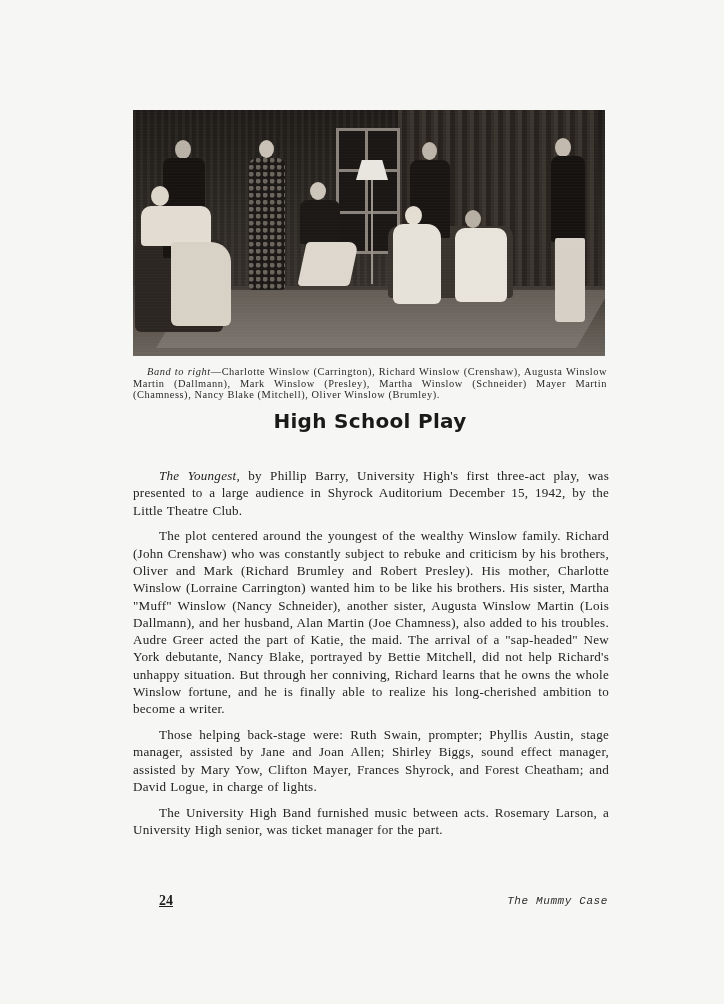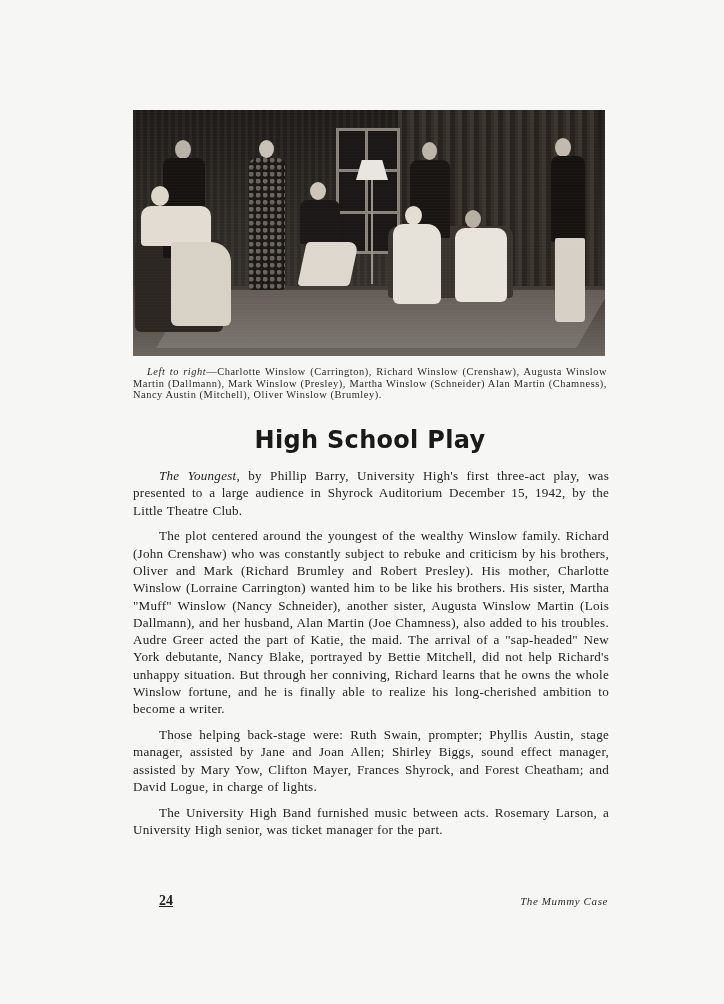--- a/index.html
+++ b/index.html
@@ -77,25 +77,25 @@
       font-size: 10.4px;
       line-height: 11.6px;
       letter-spacing: 0.55px;
       text-align: justify;
       text-align-last: left;
       color: #2a2a28;
     }
     .caption .lead { font-style: italic; padding-left: 14px; }
     .title {
       position: absolute;
-      left: 133px; top: 426px; width: 474px;
+      left: 133px; top: 409px; width: 474px;
       text-align: center;
       font-family: "DejaVu Sans", sans-serif;
       font-weight: bold;
-      font-size: 24px;
+      font-size: 20px;
       letter-spacing: 0.3px;
       color: #1a1a18;
     }
     .body-text {
       position: absolute;
       left: 133px; top: 467px; width: 476px;
       font-family: "Liberation Serif", serif;
       font-size: 13.1px;
       line-height: 17.3px;
       letter-spacing: 0.25px;
@@ -110,21 +110,21 @@
     .body-text p .ital { font-style: italic; }
     .folio {
       position: absolute; left: 159px; top: 893px;
       font-family: "Liberation Serif", serif;
       font-weight: bold; font-size: 14px;
       color: #1f1f1d;
       text-decoration: underline;
     }
     .running-title {
       position: absolute; right: 116px; top: 895px;
-      font-family: Liberation Serif, serif;
+      font-family: Liberation Mono, monospace;
       font-style: italic; font-size: 11px;
       letter-spacing: 0.6px;
       color: #2b2b29;
       text-align: right;
     }
   </style>
 </head>
 <body>
 
 <div class="photo">
@@ -176,21 +176,21 @@
   </div>
 
   <div class="fig" style="left:418px;top:28px;">
     <div class="head" style="left:4px;top:0;width:16px;height:19px;background:#c2baae;"></div>
     <div class="body" style="left:0;top:18px;width:34px;height:86px;background:#151210;border-radius:8px 8px 2px 2px;"></div>
     <div class="body" style="left:4px;top:100px;width:30px;height:84px;background:#d6d0c6;border-radius:2px 2px 4px 4px;"></div>
   </div>
   <div class="grain"></div>
 </div>
 
-<div class="caption"><span class="lead">Left to right</span><span>—Charlotte Winslow (Carrington), Richard Winslow (Crenshaw), Augusta Winslow Martin (Dallmann), Mark Winslow (Presley), Martha Winslow (Schneider) Alan Martin (Chamness), Nancy Austin (Mitchell), Oliver Winslow (Brumley).</span></div>
+<div class="caption"><span class="lead">Band to right</span><span>—Charlotte Winslow (Carrington), Richard Winslow (Crenshaw), Augusta Winslow Martin (Dallmann), Mark Winslow (Presley), Martha Winslow (Schneider) Mayer Martin (Chamness), Nancy Blake (Mitchell), Oliver Winslow (Brumley).</span></div>
 
 <div class="title">High School Play</div>
 
 <div class="body-text">
   <p><span class="ital">The Youngest</span><span>, by Phillip Barry, University High's first three-act play, was presented to a large audience in Shyrock Auditorium December 15, 1942, by the Little Theatre Club.</span></p>
   <p><span>The plot centered around the youngest of the wealthy Winslow family. Richard (John Crenshaw) who was constantly subject to rebuke and criticism by his brothers, Oliver and Mark (Richard Brumley and Robert Presley). His mother, Charlotte Winslow (Lorraine Carrington) wanted him to be like his brothers. His sister, Martha "Muff" Winslow (Nancy Schneider), another sister, Augusta Winslow Martin (Lois Dallmann), and her husband, Alan Martin (Joe Chamness), also added to his troubles. Audre Greer acted the part of Katie, the maid. The arrival of a "sap-headed" New York debutante, Nancy Blake, portrayed by Bettie Mitchell, did not help Richard's unhappy situation. But through her conniving, Richard learns that he owns the whole Winslow fortune, and he is finally able to realize his long-cherished ambition to become a writer.</span></p>
   <p><span>Those helping back-stage were: Ruth Swain, prompter; Phyllis Austin, stage manager, assisted by Jane and Joan Allen; Shirley Biggs, sound effect manager, assisted by Mary Yow, Clifton Mayer, Frances Shyrock, and Forest Cheatham; and David Logue, in charge of lights.</span></p>
   <p><span>The University High Band furnished music between acts. Rosemary Larson, a University High senior, was ticket manager for the part.</span></p>
 </div>
 

